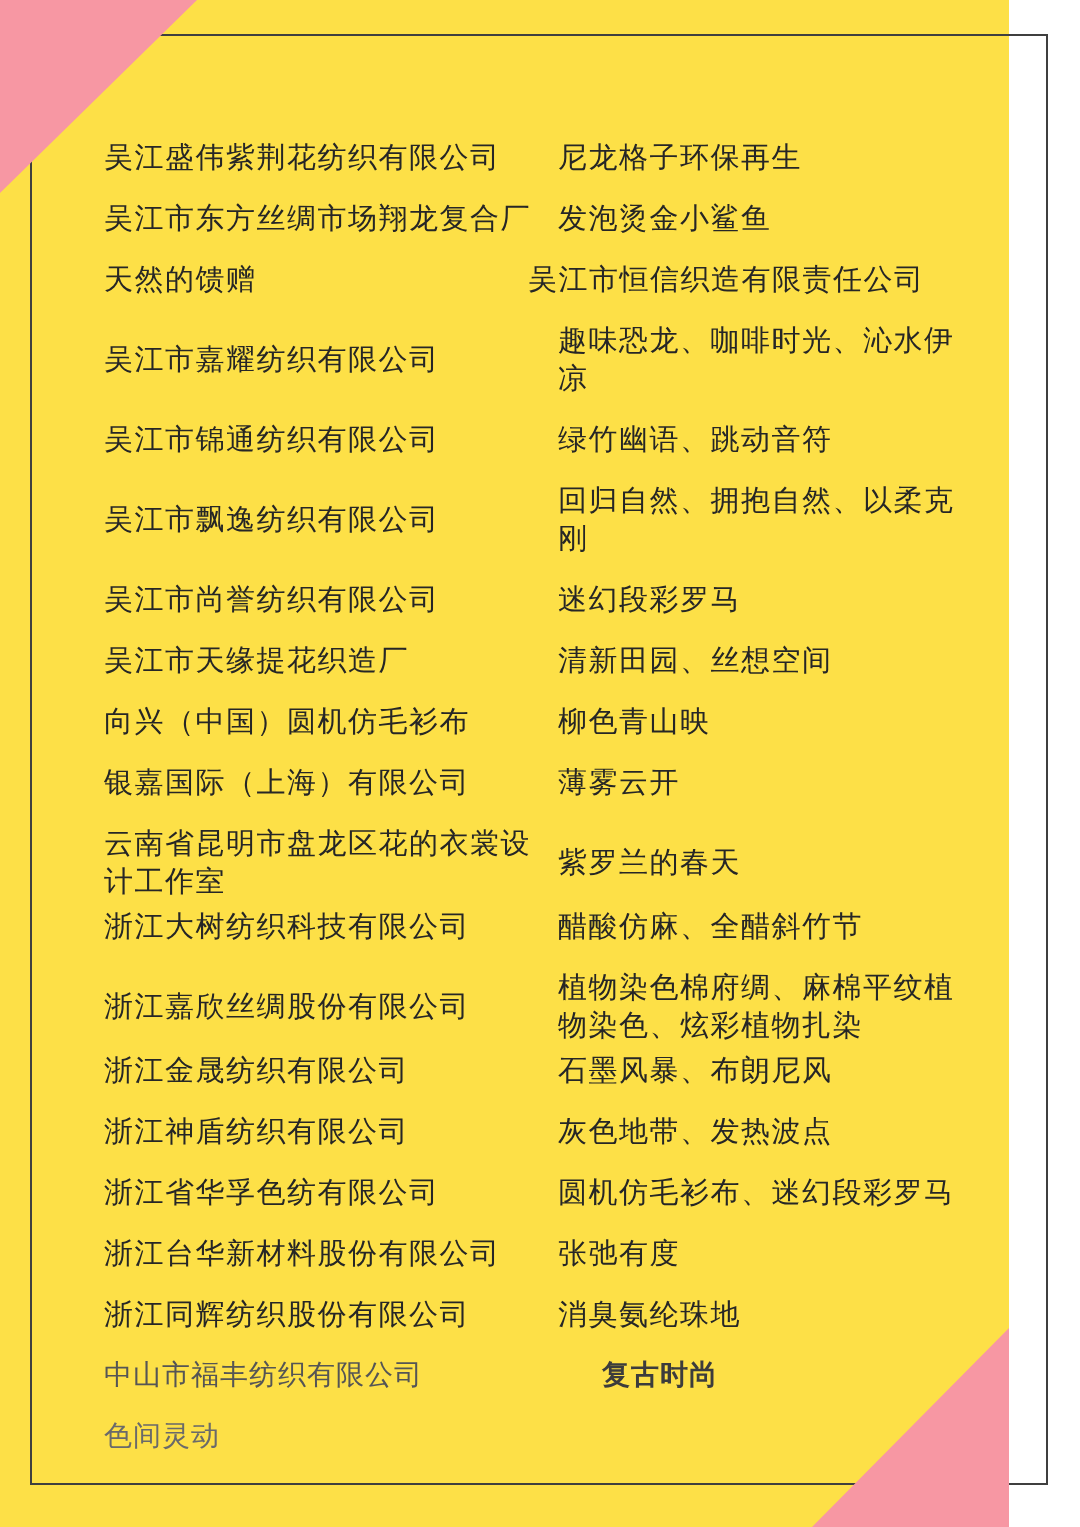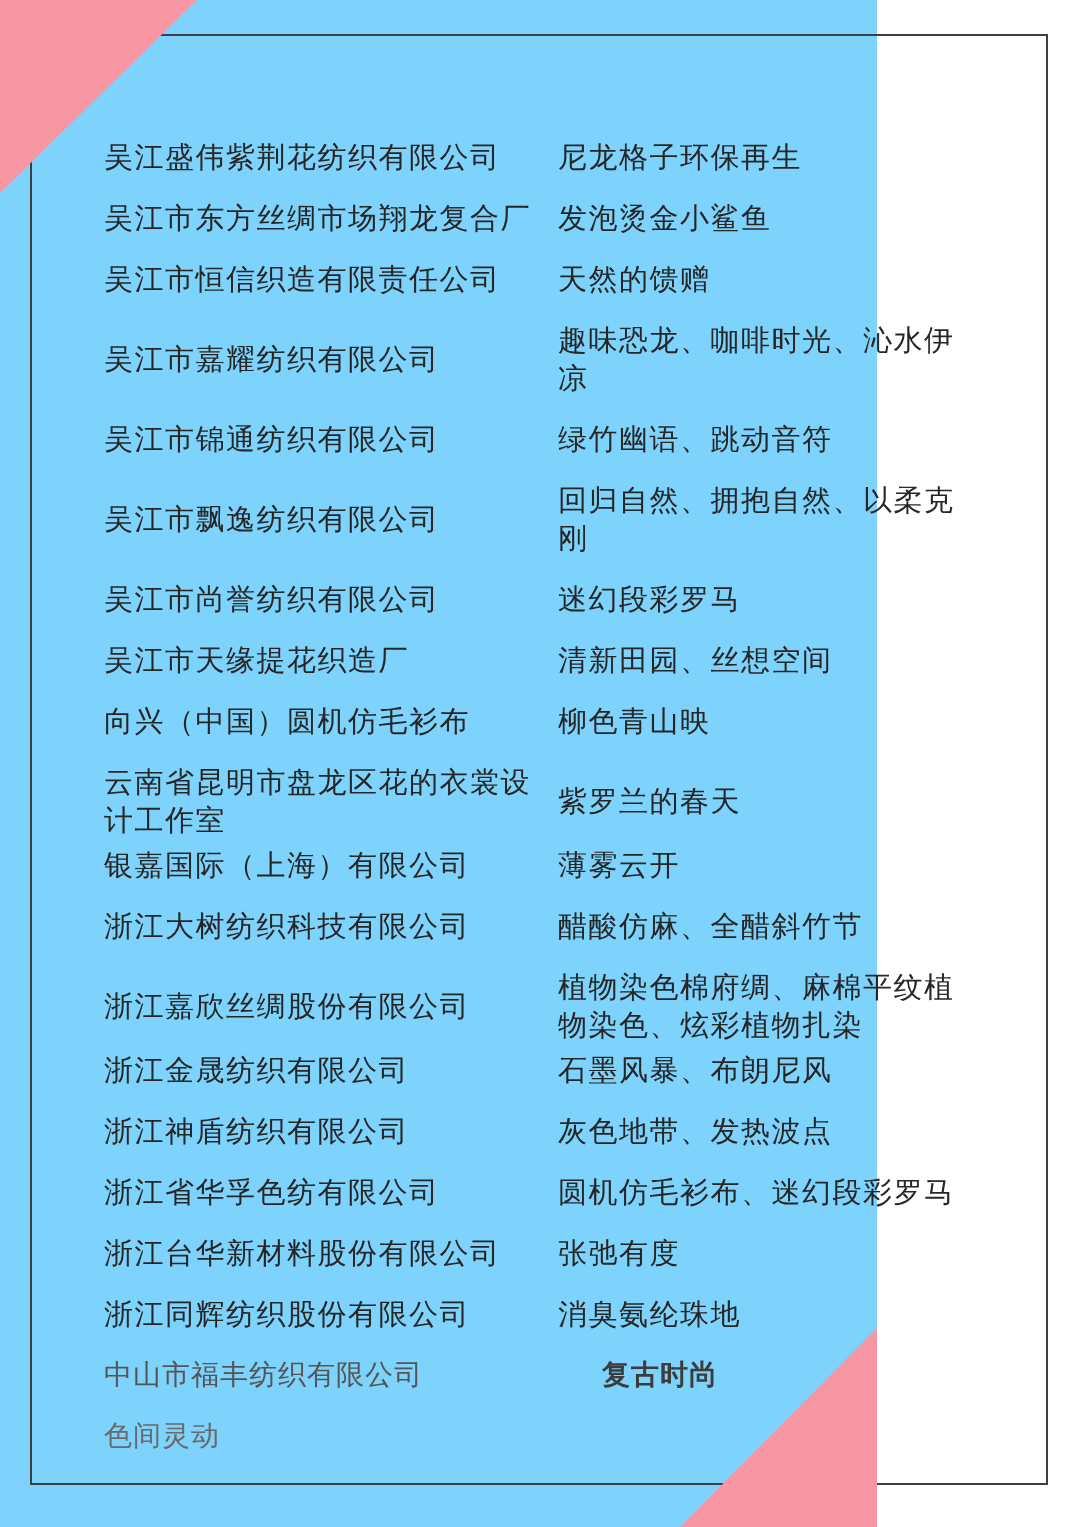--- a/index.html
+++ b/index.html
@@ -11,21 +11,21 @@
     --gray-light:#6A6A6A;
   }
   html,body{margin:0;padding:0;}
   body{
     width:1080px;height:1527px;
     background:#ffffff;
     font-family:"Liberation Serif","DejaVu Serif",serif;
     overflow:hidden;
     position:relative;
   }
-  .page{position:absolute;inset:0;width:877px;height:1527px;background:#7dd3fc;}
+  .page{position:absolute;inset:0;width:1009px;height:1527px;background:#fde047;}
   .frame{
     position:absolute;
     left:30px;top:34px;
     width:1018px;height:1451px;
     border:2px solid var(--border);
     box-sizing:border-box;
     background:transparent;
   }
   .tri{position:absolute;background:var(--pink);z-index:3;}
   .tri.tl{
@@ -82,22 +82,22 @@
   <div class="content" id="rows">
       <div class="row">
     <div class="cell company">吴江盛伟紫荆花纺织有限公司</div>
     <div class="cell products">尼龙格子环保再生</div>
   </div>
       <div class="row">
     <div class="cell company">吴江市东方丝绸市场翔龙复合厂</div>
     <div class="cell products">发泡烫金小鲨鱼</div>
   </div>
       <div class="row">
+    <div class="cell products">天然的馈赠</div>
     <div class="cell company">吴江市恒信织造有限责任公司</div>
-    <div class="cell products">天然的馈赠</div>
   </div>
       <div class="row">
     <div class="cell company">吴江市嘉耀纺织有限公司</div>
     <div class="cell products">趣味恐龙、咖啡时光、沁水伊凉</div>
   </div>
       <div class="row">
     <div class="cell company">吴江市锦通纺织有限公司</div>
     <div class="cell products">绿竹幽语、跳动音符</div>
   </div>
       <div class="row">
@@ -109,27 +109,27 @@
     <div class="cell products">迷幻段彩罗马</div>
   </div>
       <div class="row">
     <div class="cell company">吴江市天缘提花织造厂</div>
     <div class="cell products">清新田园、丝想空间</div>
   </div>
       <div class="row">
     <div class="cell company">向兴（中国）圆机仿毛衫布</div>
     <div class="cell products">柳色青山映</div>
   </div>
+      <div class="row">
+    <div class="cell company">银嘉国际（上海）有限公司</div>
+    <div class="cell products">薄雾云开</div>
+  </div>
       <div class="row double">
     <div class="cell company">云南省昆明市盘龙区花的衣裳设计工作室</div>
     <div class="cell products">紫罗兰的春天</div>
-  </div>
-      <div class="row">
-    <div class="cell company">银嘉国际（上海）有限公司</div>
-    <div class="cell products">薄雾云开</div>
   </div>
       <div class="row">
     <div class="cell company">浙江大树纺织科技有限公司</div>
     <div class="cell products">醋酸仿麻、全醋斜竹节</div>
   </div>
       <div class="row double">
     <div class="cell company">浙江嘉欣丝绸股份有限公司</div>
     <div class="cell products">植物染色棉府绸、麻棉平纹植物染色、炫彩植物扎染</div>
   </div>
       <div class="row">

